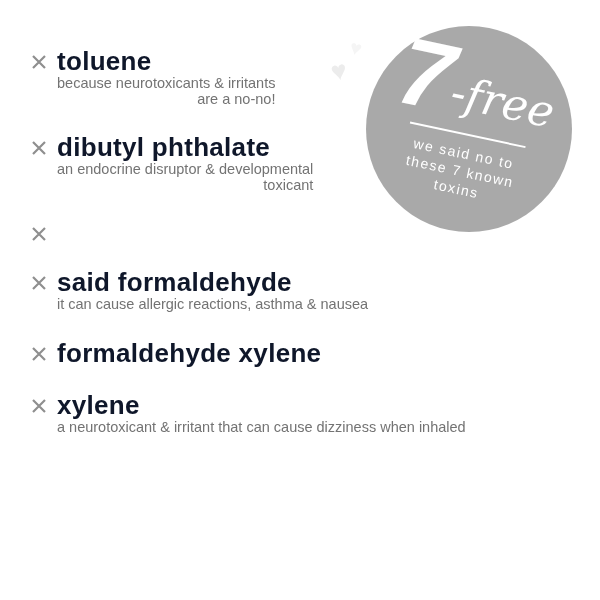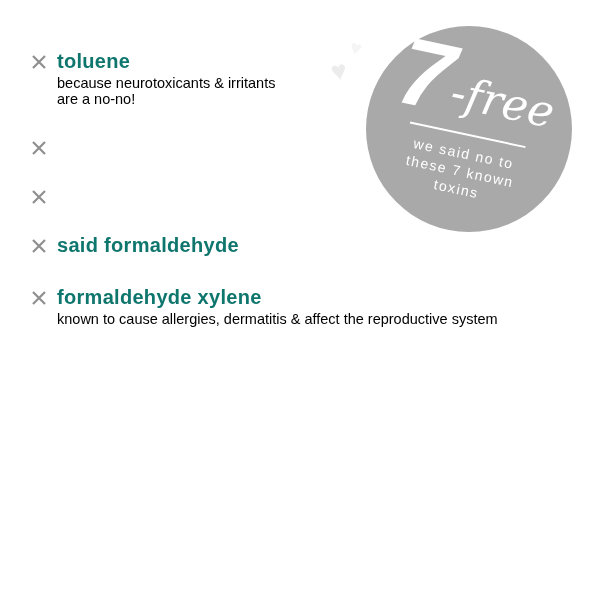--- a/index.html
+++ b/index.html
@@ -31,32 +31,33 @@
   .x-wrap {
     flex: none;
     width: 16px;
     height: 16px;
     margin-top: 5px;
     margin-right: 10px;
   }
   .x-wrap svg { display: block; }
   .item-text { min-width: 0; }
   .toxin-name {
-    font-size: 20px;
+    font-size: 26px;
     font-weight: bold;
-    color: #0f766e;
+    color: #0f172a;
     letter-spacing: 0.3px;
     line-height: 24px;
   }
   .toxin-desc {
     margin-top: 3px;
     font-size: 14.5px;
-    color: #000000;
+    color: #737373;
     line-height: 15.5px;
     white-space: pre-line;
+    text-align: right;
   }
 
   
   .badge {
     position: absolute;
     left: 366px;
     top: 26px;
     width: 206px;
     height: 206px;
     border-radius: 50%;
@@ -165,49 +166,65 @@
 are a no-no!</div>
       </div>
     </div>
 
     <div class="item">
       <span class="x-wrap">
         <svg width="16" height="16" viewBox="0 0 16 16">
             <path d="M2 2 L14 14 M14 2 L2 14" stroke="#8f8f8f" stroke-width="2.2" fill="none"></path>
           </svg>
       </span>
+      <div class="item-text">
+        <div class="toxin-name">dibutyl phthalate</div>
+        <div class="toxin-desc">an endocrine disruptor &amp; developmental
+toxicant</div>
+      </div>
     </div>
 
     <div class="item">
       <span class="x-wrap">
         <svg width="16" height="16" viewBox="0 0 16 16">
             <path d="M2 2 L14 14 M14 2 L2 14" stroke="#8f8f8f" stroke-width="2.2" fill="none"></path>
           </svg>
       </span>
     </div>
 
     <div class="item">
       <span class="x-wrap">
         <svg width="16" height="16" viewBox="0 0 16 16">
             <path d="M2 2 L14 14 M14 2 L2 14" stroke="#8f8f8f" stroke-width="2.2" fill="none"></path>
           </svg>
       </span>
       <div class="item-text">
         <div class="toxin-name">said formaldehyde</div>
+        <div class="toxin-desc">it can cause allergic reactions, asthma &amp; nausea</div>
       </div>
     </div>
 
     <div class="item">
       <span class="x-wrap">
         <svg width="16" height="16" viewBox="0 0 16 16">
             <path d="M2 2 L14 14 M14 2 L2 14" stroke="#8f8f8f" stroke-width="2.2" fill="none"></path>
           </svg>
       </span>
       <div class="item-text">
         <div class="toxin-name">formaldehyde xylene</div>
-        <div class="toxin-desc">known to cause allergies, dermatitis &amp; affect the reproductive system</div>
-      </div>
-    </div>
-
-
+      </div>
+    </div>
+
+
+    <div class="item">
+      <span class="x-wrap">
+        <svg width="16" height="16" viewBox="0 0 16 16">
+            <path d="M2 2 L14 14 M14 2 L2 14" stroke="#8f8f8f" stroke-width="2.2" fill="none"></path>
+          </svg>
+      </span>
+      <div class="item-text">
+        <div class="toxin-name">xylene</div>
+        <div class="toxin-desc">a neurotoxicant &amp; irritant that can cause dizziness when inhaled</div>
+      </div>
+    </div>
 
   </div>
 </div>
 
 </body></html>

